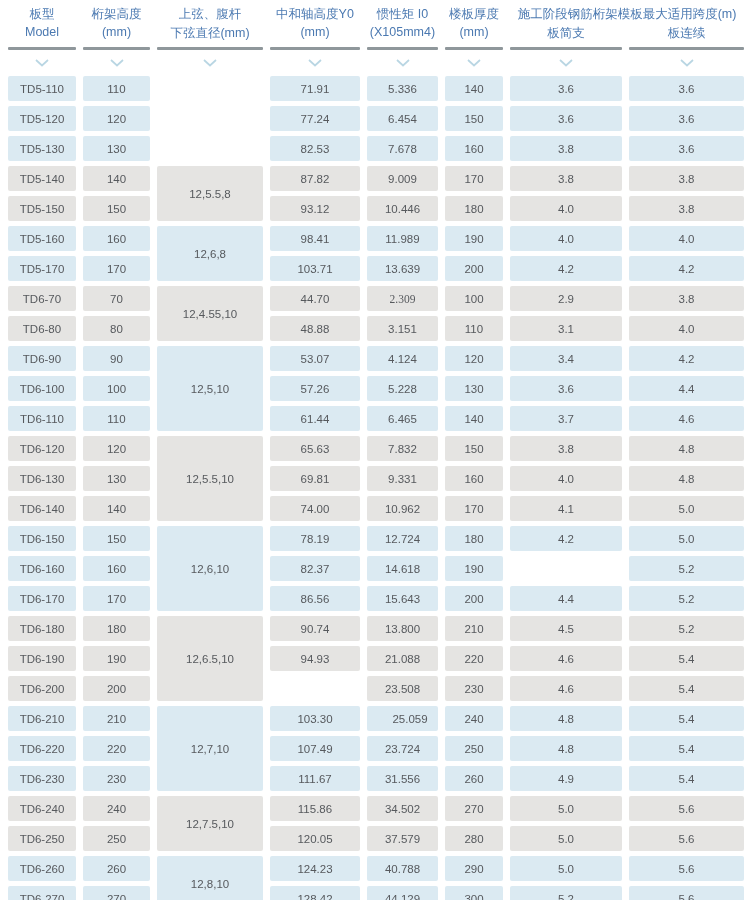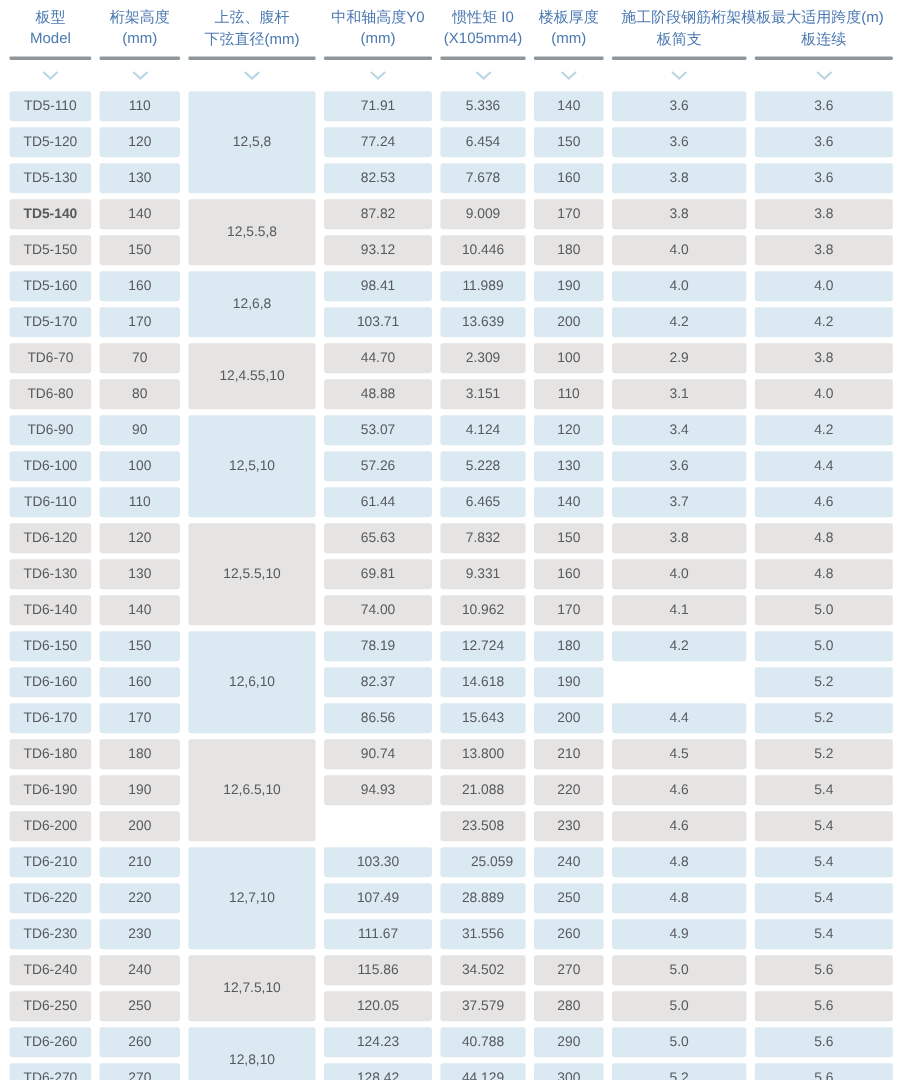--- a/index.html
+++ b/index.html
@@ -110,21 +110,20 @@
         </svg>
       </div>
     <div class="hchev c8">
         <svg width="14" height="8" viewBox="0 0 14 8">
           <polyline points="1,1 7,6.5 13,1" fill="none" stroke="#b9d6e3" stroke-width="1.7"></polyline>
         </svg>
       </div>
   </div>
 
   <div id="table-body" class="grid8 body-grid">
-      <div class="cell tone-blue" style="grid-area: 1 / 3 / span 3;">12,5,8</div>
       <div class="cell tone-blue" style="grid-area: 1 / 1;">TD5-110</div>
       <div class="cell tone-blue" style="grid-area: 1 / 2;">110</div>
       <div class="cell tone-blue" style="grid-area: 1 / 4;">71.91</div>
       <div class="cell tone-blue" style="grid-area: 1 / 5;">5.336</div>
       <div class="cell tone-blue" style="grid-area: 1 / 6;">140</div>
       <div class="cell tone-blue" style="grid-area: 1 / 7;">3.6</div>
       <div class="cell tone-blue" style="grid-area: 1 / 8;">3.6</div>
       <div class="cell tone-blue" style="grid-area: 2 / 1;">TD5-120</div>
       <div class="cell tone-blue" style="grid-area: 2 / 2;">120</div>
       <div class="cell tone-blue" style="grid-area: 2 / 4;">77.24</div>
@@ -133,21 +132,21 @@
       <div class="cell tone-blue" style="grid-area: 2 / 7;">3.6</div>
       <div class="cell tone-blue" style="grid-area: 2 / 8;">3.6</div>
       <div class="cell tone-blue" style="grid-area: 3 / 1;">TD5-130</div>
       <div class="cell tone-blue" style="grid-area: 3 / 2;">130</div>
       <div class="cell tone-blue" style="grid-area: 3 / 4;">82.53</div>
       <div class="cell tone-blue" style="grid-area: 3 / 5;">7.678</div>
       <div class="cell tone-blue" style="grid-area: 3 / 6;">160</div>
       <div class="cell tone-blue" style="grid-area: 3 / 7;">3.8</div>
       <div class="cell tone-blue" style="grid-area: 3 / 8;">3.6</div>
       <div class="cell tone-gray" style="grid-area: 4 / 3 / span 2;">12,5.5,8</div>
-      <div class="cell tone-gray" style="grid-area: 4 / 1; font-weight: bold;">TD5-140</div>
+      <div class="cell tone-gray" style="grid-area: 4 / 1;">TD5-140</div>
       <div class="cell tone-gray" style="grid-area: 4 / 2;">140</div>
       <div class="cell tone-gray" style="grid-area: 4 / 4;">87.82</div>
       <div class="cell tone-gray" style="grid-area: 4 / 5;">9.009</div>
       <div class="cell tone-gray" style="grid-area: 4 / 6;">170</div>
       <div class="cell tone-gray" style="grid-area: 4 / 7;">3.8</div>
       <div class="cell tone-gray" style="grid-area: 4 / 8;">3.8</div>
       <div class="cell tone-gray" style="grid-area: 5 / 1;">TD5-150</div>
       <div class="cell tone-gray" style="grid-area: 5 / 2;">150</div>
       <div class="cell tone-gray" style="grid-area: 5 / 4;">93.12</div>
       <div class="cell tone-gray" style="grid-area: 5 / 5;">10.446</div>
@@ -166,21 +165,21 @@
       <div class="cell tone-blue" style="grid-area: 7 / 2;">170</div>
       <div class="cell tone-blue" style="grid-area: 7 / 4;">103.71</div>
       <div class="cell tone-blue" style="grid-area: 7 / 5;">13.639</div>
       <div class="cell tone-blue" style="grid-area: 7 / 6;">200</div>
       <div class="cell tone-blue" style="grid-area: 7 / 7;">4.2</div>
       <div class="cell tone-blue" style="grid-area: 7 / 8;">4.2</div>
       <div class="cell tone-gray" style="grid-area: 8 / 3 / span 2;">12,4.55,10</div>
       <div class="cell tone-gray" style="grid-area: 8 / 1;">TD6-70</div>
       <div class="cell tone-gray" style="grid-area: 8 / 2;">70</div>
       <div class="cell tone-gray" style="grid-area: 8 / 4;">44.70</div>
-      <div class="cell tone-gray" style="grid-area: 8 / 5;">2.309</div>
+      <div class="cell tone-gray" style="grid-area: 8 / 5; font-family: Liberation Serif, serif;">2.309</div>
       <div class="cell tone-gray" style="grid-area: 8 / 6;">100</div>
       <div class="cell tone-gray" style="grid-area: 8 / 7;">2.9</div>
       <div class="cell tone-gray" style="grid-area: 8 / 8;">3.8</div>
       <div class="cell tone-gray" style="grid-area: 9 / 1;">TD6-80</div>
       <div class="cell tone-gray" style="grid-area: 9 / 2;">80</div>
       <div class="cell tone-gray" style="grid-area: 9 / 4;">48.88</div>
       <div class="cell tone-gray" style="grid-area: 9 / 5;">3.151</div>
       <div class="cell tone-gray" style="grid-area: 9 / 6;">110</div>
       <div class="cell tone-gray" style="grid-area: 9 / 7;">3.1</div>
       <div class="cell tone-gray" style="grid-area: 9 / 8;">4.0</div>
@@ -275,21 +274,21 @@
       <div class="cell tone-blue" style="grid-area: 22 / 1;">TD6-210</div>
       <div class="cell tone-blue" style="grid-area: 22 / 2;">210</div>
       <div class="cell tone-blue" style="grid-area: 22 / 4;">103.30</div>
       <div class="cell tone-blue" style="grid-area: 22 / 5; padding-left: 15px;">25.059</div>
       <div class="cell tone-blue" style="grid-area: 22 / 6;">240</div>
       <div class="cell tone-blue" style="grid-area: 22 / 7;">4.8</div>
       <div class="cell tone-blue" style="grid-area: 22 / 8;">5.4</div>
       <div class="cell tone-blue" style="grid-area: 23 / 1;">TD6-220</div>
       <div class="cell tone-blue" style="grid-area: 23 / 2;">220</div>
       <div class="cell tone-blue" style="grid-area: 23 / 4;">107.49</div>
-      <div class="cell tone-blue" style="grid-area: 23 / 5;">28.889</div>
+      <div class="cell tone-blue" style="grid-area: 23 / 5;">23.724</div>
       <div class="cell tone-blue" style="grid-area: 23 / 6;">250</div>
       <div class="cell tone-blue" style="grid-area: 23 / 7;">4.8</div>
       <div class="cell tone-blue" style="grid-area: 23 / 8;">5.4</div>
       <div class="cell tone-blue" style="grid-area: 24 / 1;">TD6-230</div>
       <div class="cell tone-blue" style="grid-area: 24 / 2;">230</div>
       <div class="cell tone-blue" style="grid-area: 24 / 4;">111.67</div>
       <div class="cell tone-blue" style="grid-area: 24 / 5;">31.556</div>
       <div class="cell tone-blue" style="grid-area: 24 / 6;">260</div>
       <div class="cell tone-blue" style="grid-area: 24 / 7;">4.9</div>
       <div class="cell tone-blue" style="grid-area: 24 / 8;">5.4</div>

